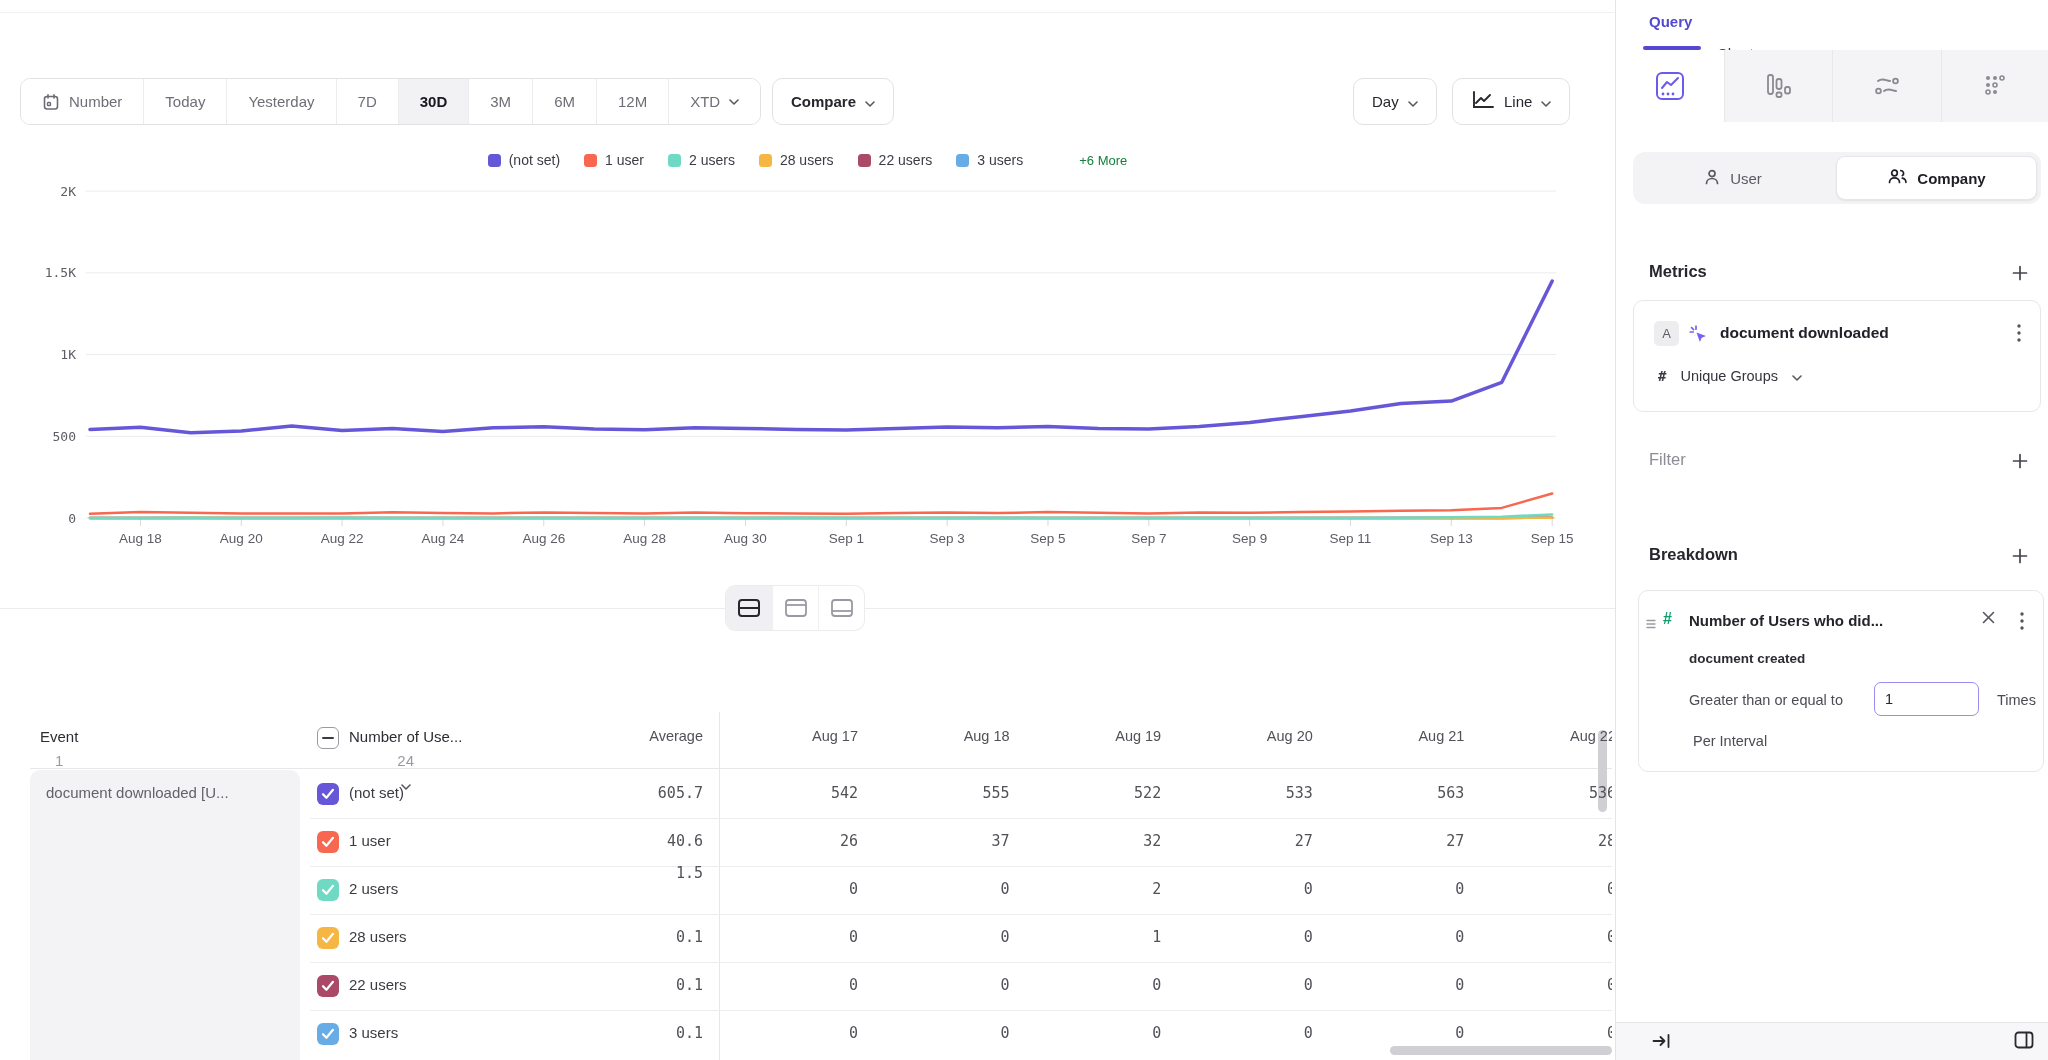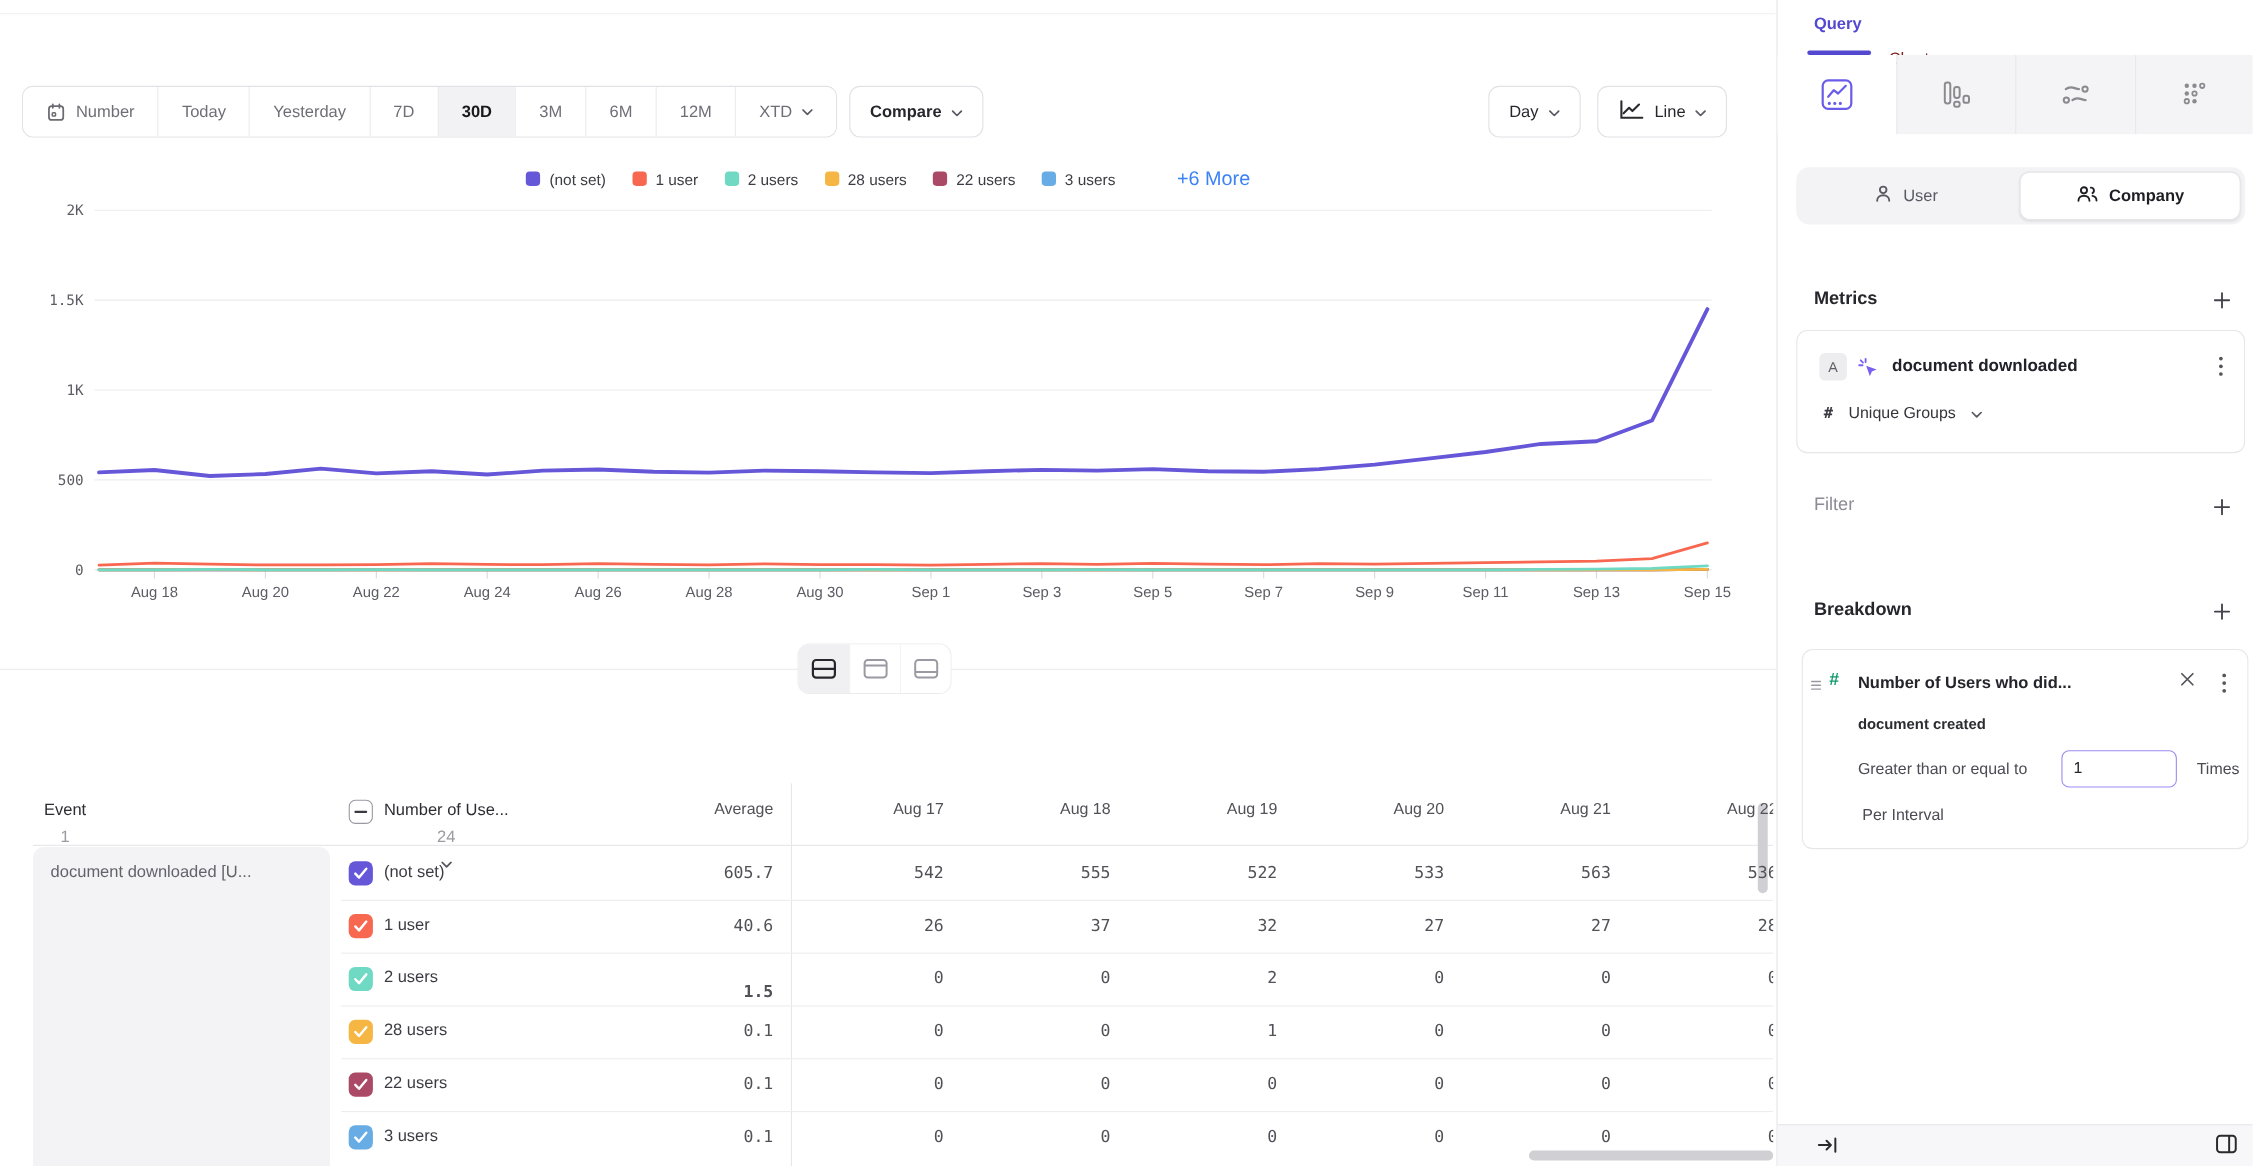--- a/index.html
+++ b/index.html
@@ -20,21 +20,21 @@
               font-family:inherit; font-size:15px; font-weight:600; color:#26262d; cursor:pointer; }
   #compare-btn { left:772px; }
   #day-btn { left:1353px; font-weight:500; }
   #line-btn { left:1452px; font-weight:500; }
 
   
   .legend { position:absolute; left:0; top:152px; width:1615px; display:flex; justify-content:center;
             align-items:center; gap:24px; font-size:14px; color:#3c3c44; }
   .legend-item { display:flex; align-items:center; gap:8px; cursor:pointer; }
   .legend-item .chip { width:13px; height:13px; border-radius:3.5px; display:inline-block; }
-  .legend-more { font-size:18px; color:#3b82f6; cursor:pointer;margin-left:32px; }
+  .legend-more { font-size:13px; color:#15803d; cursor:pointer;margin-left:32px; }
   #line-chart { position:absolute; left:0; top:140px; }
   .ytick { font-family:"DejaVu Sans Mono", monospace; font-size:13px; fill:#5c5c64; }
   .xtick { font-family:"Liberation Sans", sans-serif; font-size:13.5px; fill:#5c5c64; }
 
   
   .chart-table-divider { position:absolute; left:0; top:608px; width:1615px; height:1px; background:#ececef; }
   .view-toggle { position:absolute; left:726px; top:586px; height:44px; display:flex; background:#fff;
                  border-radius:10px; box-shadow:0 0 0 1px #ececef; z-index:2; }
   .vt-btn { width:46px; height:44px; display:flex; align-items:center; justify-content:center;
             background:#fff; border:none; cursor:pointer; }
@@ -345,21 +345,21 @@
       <div class="cell" style="top: 120px; left: 1182.8px;">27</div>
       <div class="cell" style="top: 120px; left: 1334.4px;">27</div>
       <div class="cell" style="top: 120px; left: 1486px;">28</div>
       <div class="row-line" style="top: 154px;"></div>
       <div class="cbox" style="top: 167px; background: rgb(111, 217, 196);">
         <svg width="14" height="12" viewBox="0 0 14 12" fill="none">
           <path d="M2 6.2l3.4 3.6L12 1.8" stroke="#fff" stroke-width="2.2" stroke-linecap="round" stroke-linejoin="round"></path>
         </svg>
       </div>
       <div class="row-label" style="top: 168px;">2 users</div>
-      <div class="cell avg" style="top: 180px; font-weight: bold;">1.5</div>
+      <div class="cell avg" style="top: 152px;">1.5</div>
       <div class="cell" style="top: 168px; left: 728px;">0</div>
       <div class="cell" style="top: 168px; left: 879.6px;">0</div>
       <div class="cell" style="top: 168px; left: 1031.2px;">2</div>
       <div class="cell" style="top: 168px; left: 1182.8px;">0</div>
       <div class="cell" style="top: 168px; left: 1334.4px;">0</div>
       <div class="cell" style="top: 168px; left: 1486px;">0</div>
       <div class="row-line" style="top: 202px;"></div>
       <div class="cbox" style="top: 215px; background: rgb(245, 182, 67);">
         <svg width="14" height="12" viewBox="0 0 14 12" fill="none">
           <path d="M2 6.2l3.4 3.6L12 1.8" stroke="#fff" stroke-width="2.2" stroke-linecap="round" stroke-linejoin="round"></path>

